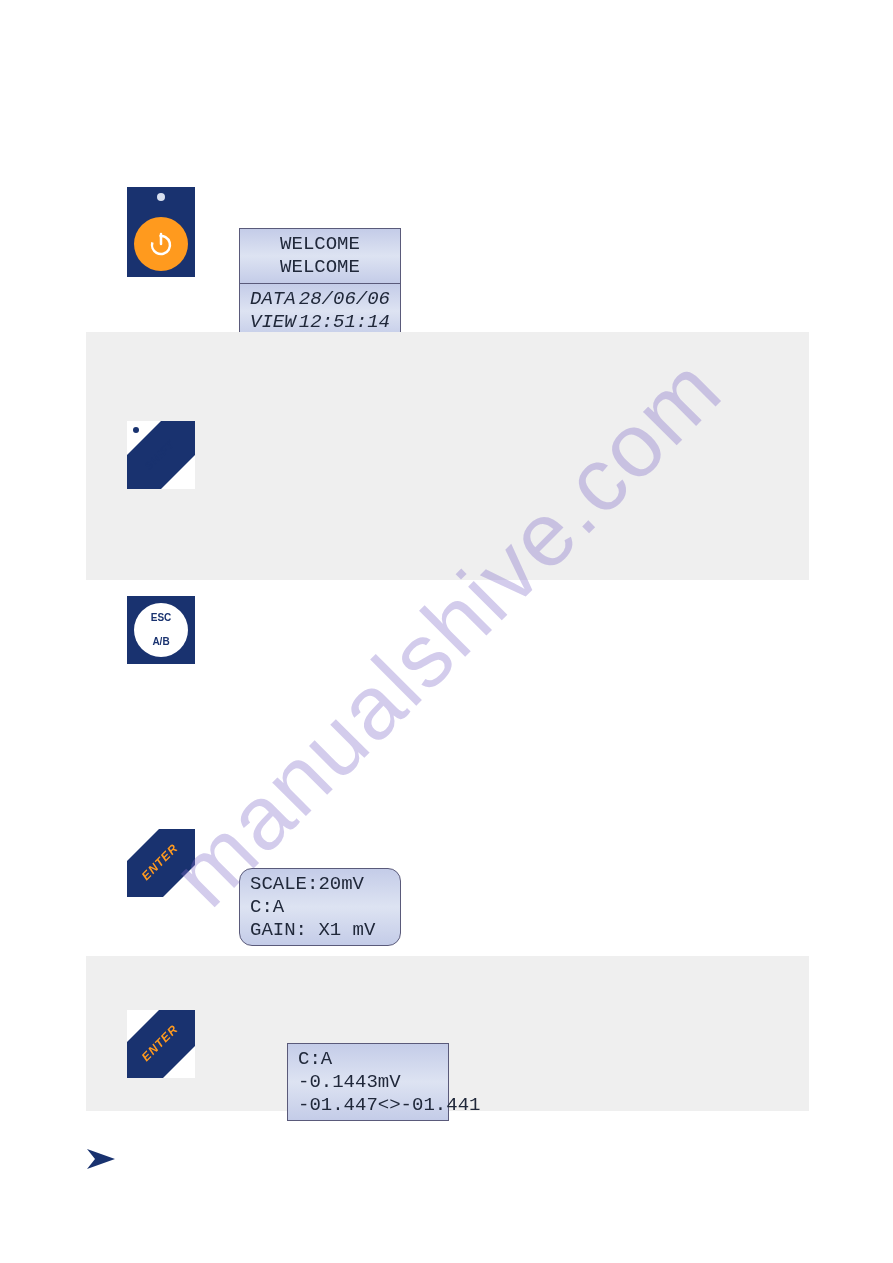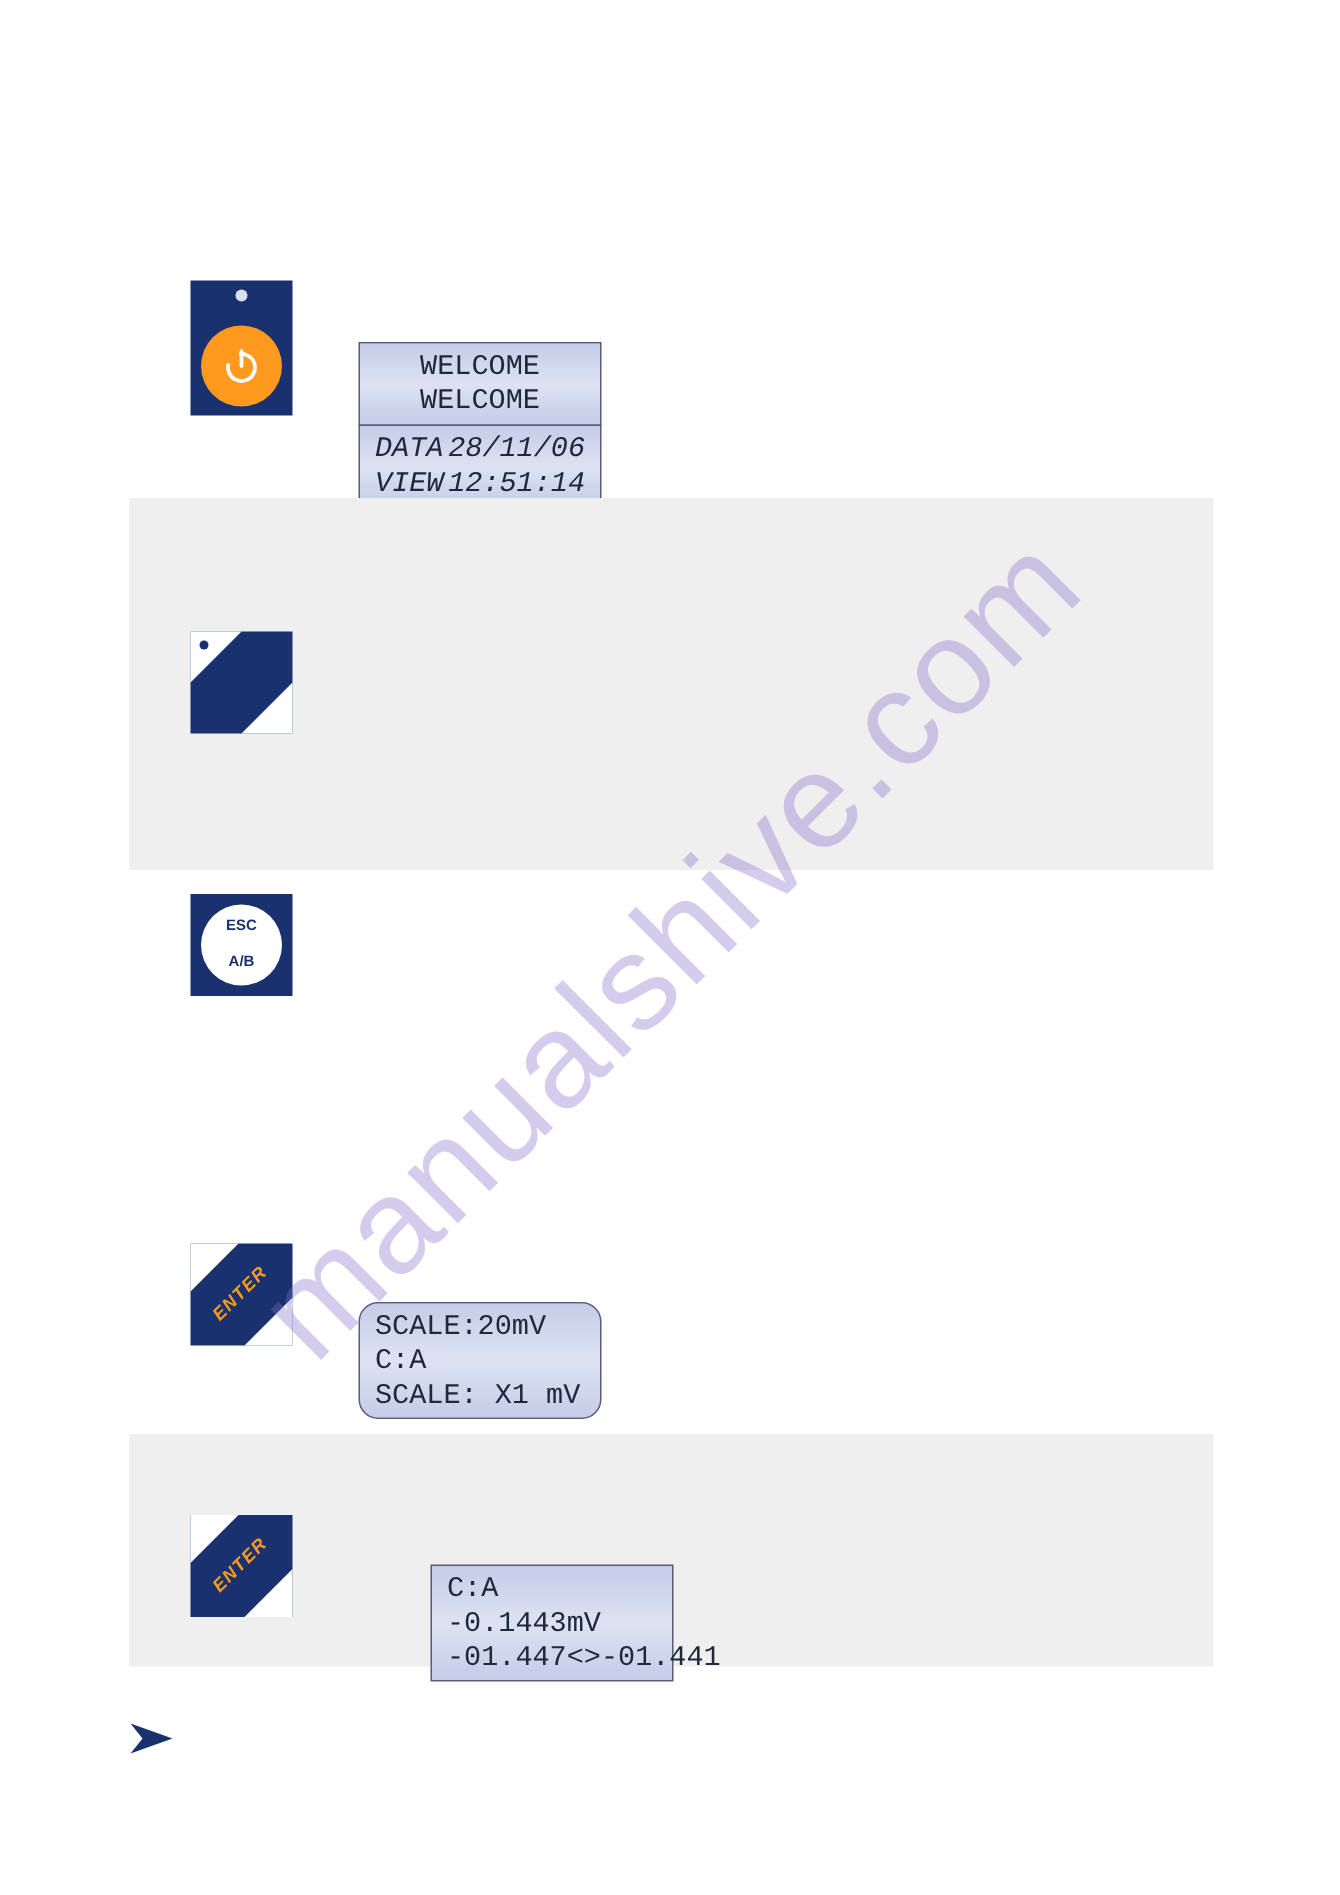--- a/index.html
+++ b/index.html
@@ -211,21 +211,21 @@
 </div>
 
 <div class="lcd lcd-1">
   <div>WELCOME</div>
   <div>WELCOME</div>
 </div>
 
 <div class="lcd lcd-2">
   <div class="row">
     <span>DATA</span>
-    <span>28/11/06</span>
+    <span>28/06/06</span>
   </div>
   <div class="row">
     <span>VIEW</span>
     <span>12:51:14</span>
   </div>
 </div>
 
 <div class="section gray-bg gray-1"></div>
 
 <div class="button-block shift-button">
@@ -245,21 +245,21 @@
 <div class="button-block enter-button-1">
   <div class="enter-bg">
     <div class="enter-tri-tl"></div>
     <div class="enter-tri-br"></div>
     <div class="enter-text">ENTER</div>
   </div>
 </div>
 
 <div class="lcd lcd-3">
   <div>SCALE:20mV    C:A</div>
-  <div>SCALE: X1   mV</div>
+  <div>GAIN: X1   mV</div>
 </div>
 
 <div class="section gray-bg gray-2"></div>
 
 <div class="button-block enter-button-2">
   <div class="enter-bg">
     <div class="enter-tri-tl"></div>
     <div class="enter-tri-br"></div>
     <div class="enter-text">ENTER</div>
   </div>

